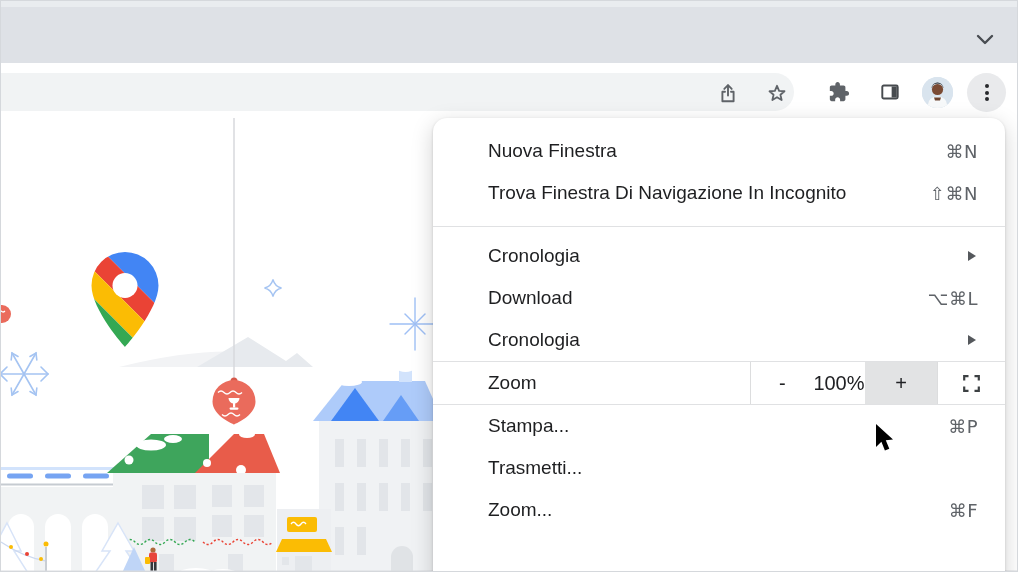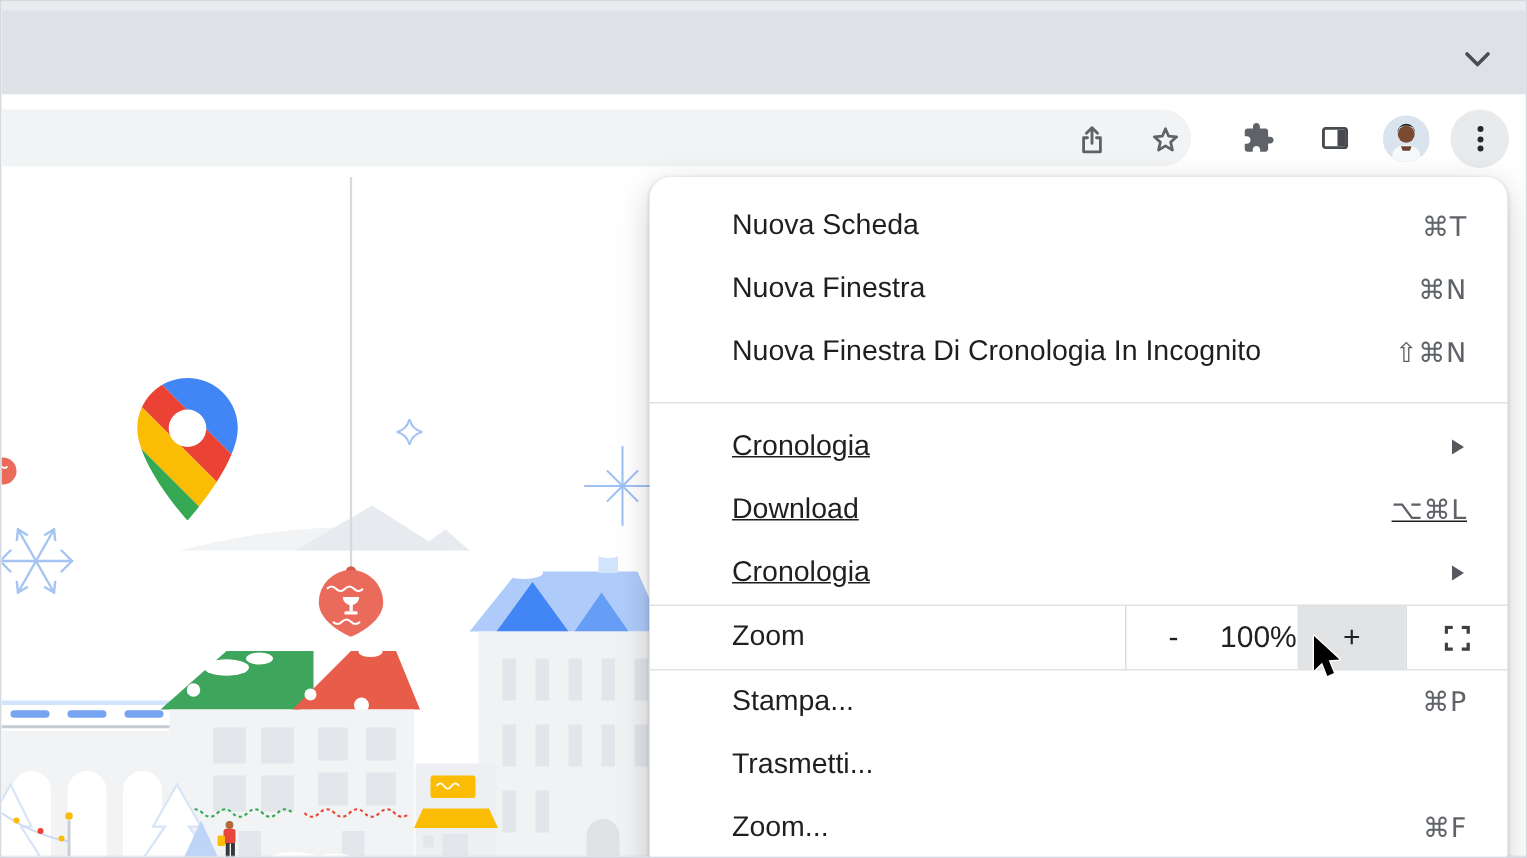--- a/index.html
+++ b/index.html
@@ -28,21 +28,21 @@
   .content { position:absolute; left:0; top:117px; width:1018px; height:455px; background:#fff; }
   .content svg { display:block; }
   
   .menu {
     position:absolute; left:432px; top:117px; width:572px; height:470px;
     background:#ffffff; border-radius:14px 14px 0 0;
     box-shadow:0 1px 3px rgba(0,0,0,.16), 0 6px 22px rgba(0,0,0,.18);
     z-index:10; color:#1e1f21;
   }
   .msec1 { padding:12px 0; }
-  .msec2 { padding:8px 0 0 0;text-decoration:underline; }
+  .msec2 { padding:8px 0 0 0; }
   .msec3 { padding:0; }
   .sep { height:1px; background:#e0e1e3; }
   .mi { height:42px; display:flex; align-items:center; padding:0 27px 0 55px; cursor:pointer; }
   .mi .lbl { flex:1; font-size:19px; color:#1e1f21; white-space:nowrap; }
   .mi .sc { font-size:18px; color:#5f6368; font-family:"DejaVu Sans","Liberation Sans",sans-serif; letter-spacing:.5px; white-space:nowrap; }
   .arrow { width:0; height:0; border-left:8px solid #55585c; border-top:5.5px solid transparent; border-bottom:5.5px solid transparent; margin-right:2px; }
   
   .zoomrow { height:42px; display:flex; align-items:stretch; }
   .zoomrow .zlabel { width:320px; display:flex; align-items:center; padding-left:55px; font-size:19px; border-right:1px solid #dcddde; }
   .zbtn { border:none; background:transparent; font-size:20px; color:#202124; cursor:pointer; display:flex; align-items:center; justify-content:center; font-family:"Liberation Sans",sans-serif; }
@@ -247,29 +247,25 @@
         <line x1="424" y1="313" x2="404" y2="333"></line>
       </g>
 
       <rect x="0" y="569.5" width="1018" height="2.5" fill="#dadce0"></rect>
     </svg>
   </div>
 
   <div class="menu">
     <div class="msec1">
       <div class="mi">
-        <span class="lbl">Nuova Scheda</span>
-        <span class="sc">⌘T</span>
-      </div>
-      <div class="mi">
         <span class="lbl">Nuova Finestra</span>
         <span class="sc">⌘N</span>
       </div>
       <div class="mi">
-        <span class="lbl">Nuova Finestra Di Cronologia In Incognito</span>
+        <span class="lbl">Trova Finestra Di Navigazione In Incognito</span>
         <span class="sc">⇧⌘N</span>
       </div>
     </div>
     <div class="sep"></div>
     <div class="msec2">
       <div class="mi">
         <span class="lbl">Cronologia</span>
         <span class="arrow"></span>
       </div>
       <div class="mi">

